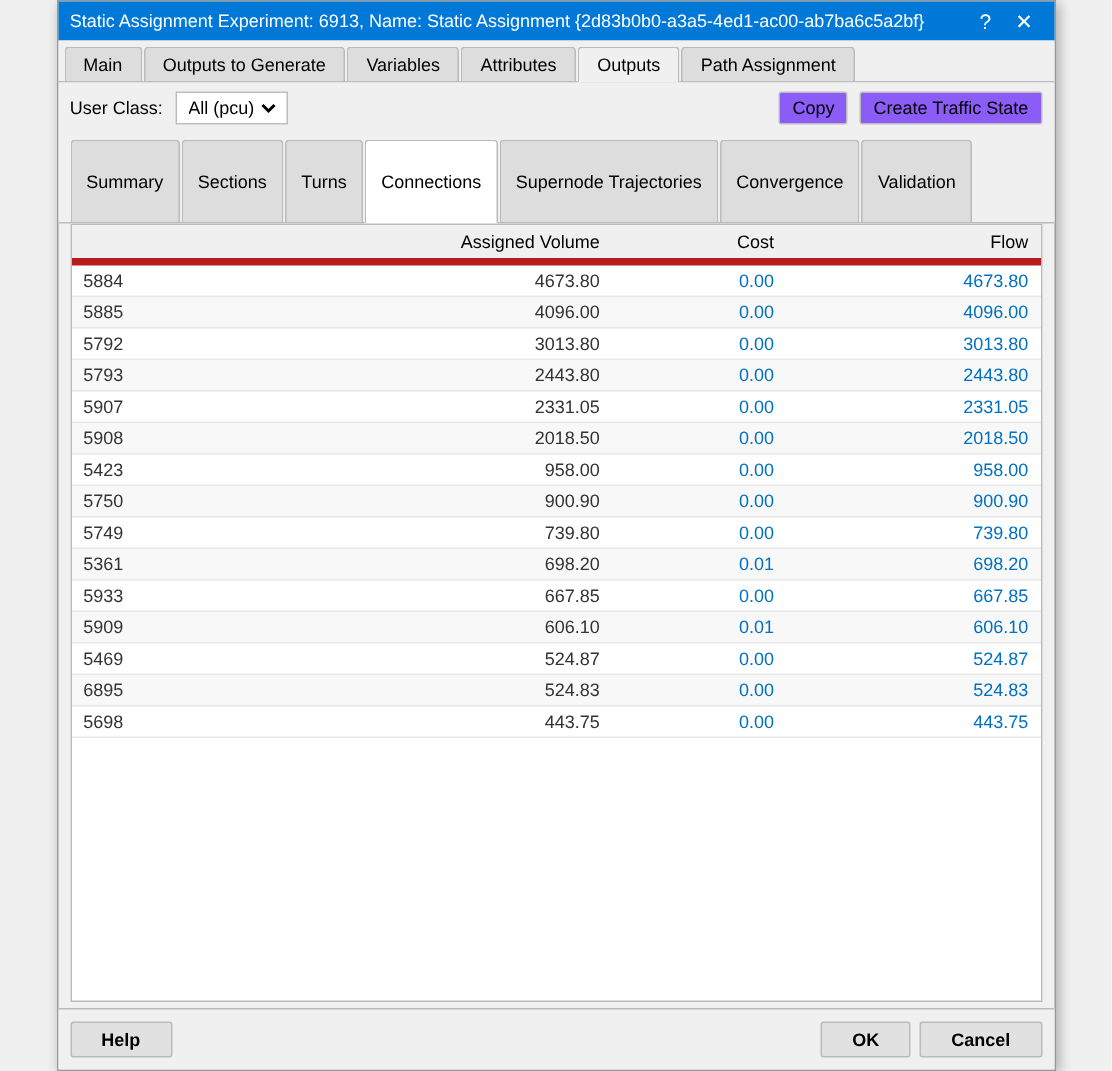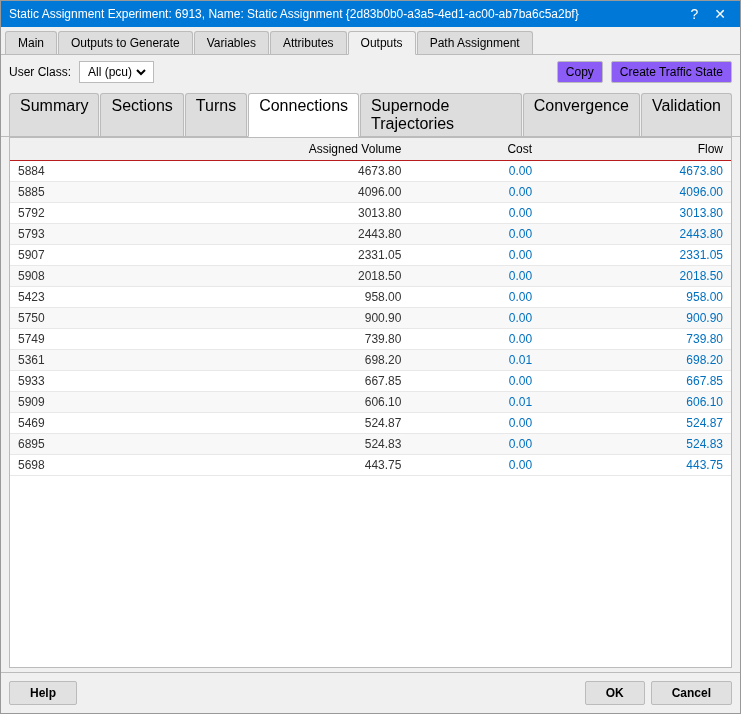--- a/index.html
+++ b/index.html
@@ -6,21 +6,21 @@
     body {
       font-family: 'Segoe UI', Tahoma, Geneva, Verdana, sans-serif;
       font-size: 12px;
       background: #f0f0f0;
       display: flex;
       justify-content: center;
       align-items: center;
       min-height: 100vh;
     }
     .window {
-      width: 741px;
+      width: 666px;
       height: 714px;
       background: #f0f0f0;
       border: 1px solid #999;
       box-shadow: 2px 2px 8px rgba(0,0,0,0.3);
       display: flex;
       flex-direction: column;
     }
     .title-bar {
       background: #0078d7;
       color: white;
@@ -106,26 +106,26 @@
     }
 
     .sub-tabs {
       display: flex;
       background: #f0f0f0;
       border-bottom: 1px solid #bbb;
       padding: 4px 8px 0;
       gap: 1px;
     }
     .sub-tab {
-      padding: 3px 10px;
+      padding: 20px 10px;
       background: #ddd;
       border: 1px solid #bbb;
       border-bottom: none;
       cursor: pointer;
-      font-size: 16px;
+      font-size: 12px;
       border-radius: 3px 3px 0 0;
     }
     .sub-tab.active {
       background: white;
       border-bottom: 1px solid white;
       margin-bottom: -1px;
       z-index: 1;
     }
 
     .content-area {
@@ -143,21 +143,21 @@
       overflow-y: auto;
       overflow-x: hidden;
     }
     table {
       width: 100%;
       border-collapse: collapse;
       font-size: 12px;
     }
     thead th {
       background: #f0f0f0;
-      border-bottom: 1px solid #b91c1c;
+      border-bottom: 5px solid #b91c1c;
       padding: 4px 8px;
       text-align: right;
       font-weight: normal;
       position: sticky;
       top: 0;
       z-index: 2;
     }
     thead th.row-id { text-align: left; width: 50px; }
     tbody tr { border-bottom: 1px solid #e8e8e8; }
     tbody tr:nth-child(even) { background: #f8f8f8; }

